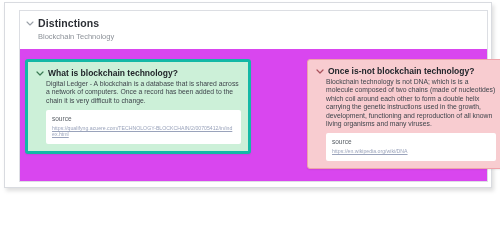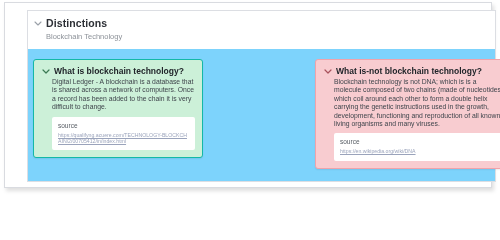--- a/index.html
+++ b/index.html
@@ -21,25 +21,25 @@
     top: 2px;
     width: 488px;
     height: 186px;
     background: #ffffff;
     border: 1px solid #d9dbe0;
     box-shadow: 2px 3px 4px rgba(0,0,0,0.13);
     box-sizing: border-box;
   }
   .panel {
     position: absolute;
-    left: 22px;
+    left: 14px;
     top: 7px;
     width: 469px;
     height: 172px;
-    background: #7dd3fc;
+    background: #d946ef;
     border: 1px solid #dcdee3;
     box-sizing: border-box;
   }
 
   
   .panel-header {
     position: absolute;
     left: 0;
     top: 0;
     right: 0;
@@ -85,23 +85,23 @@
   .card {
     position: absolute;
     top: 10px;
     border-radius: 3px;
     box-sizing: border-box;
     padding: 6px 7px 7px 7px;
     box-shadow: 0 1px 1.5px rgba(0,0,0,0.07);
   }
   .card-green {
     left: 5px;
-    width: 170px;
+    width: 226px;
     background: #ccf0d8;
-    border: 1px solid #14b8a6;
+    border: 3px solid #14b8a6;
   }
   .card-pink {
     left: 287px;
     width: 197px;
     background: #f8ccd0;
     border: 1px solid #f0a3aa;
   }
   .card-title-row {
     display: flex;
     align-items: flex-start;
@@ -176,21 +176,21 @@
         </div>
       </div>
 
       <div class="card card-pink">
         <div class="card-title-row">
           <span class="chev">
             <svg viewBox="0 0 10 10" width="10" height="10" aria-hidden="true">
               <path d="M2 4 L5 7 L8 4" fill="none" stroke="#a8525c" stroke-width="1.2" stroke-linecap="round" stroke-linejoin="round"></path>
             </svg>
           </span>
-          <span class="card-title">What is-not blockchain technology?</span>
+          <span class="card-title">Once is-not blockchain technology?</span>
         </div>
         <div class="card-body">Blockchain technology is not DNA; which is  is a molecule composed of two chains (made of nucleotides) which coil around each other to form a double helix carrying the genetic instructions used in the growth, development, functioning and reproduction of all known living organisms and many viruses.</div>
         <div class="source-box">
           <div class="source-label">source</div>
           <span class="source-link">https://en.wikipedia.org/wiki/DNA</span>
         </div>
       </div>
 
     </div>
   </div>

